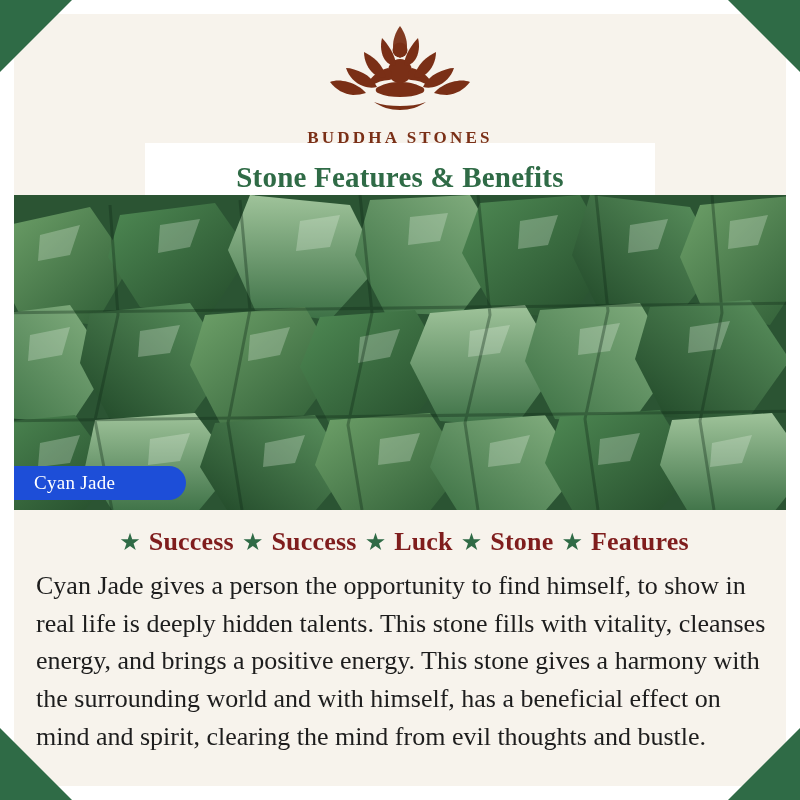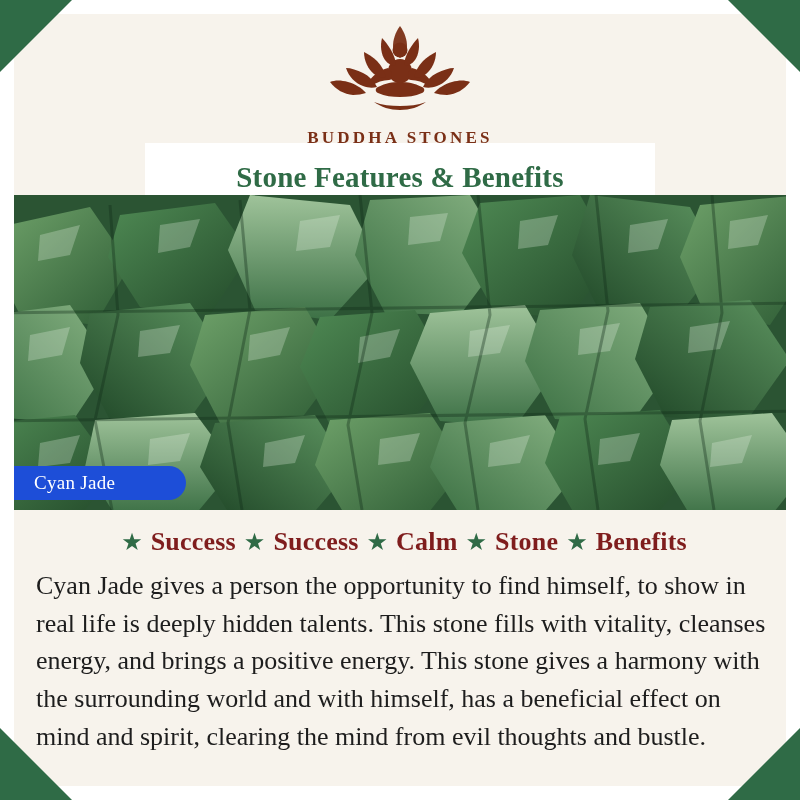--- a/index.html
+++ b/index.html
@@ -321,23 +321,23 @@
         <span class="caption-text">Cyan Jade</span>
       </div>
     </div>
 
     <div class="benefits">
       <span class="benefit-star">★</span>
       <span class="benefit-word">Success</span>
       <span class="benefit-star">★</span>
       <span class="benefit-word">Success</span>
       <span class="benefit-star">★</span>
-      <span class="benefit-word">Calm</span>
+      <span class="benefit-word">Luck</span>
       <span class="benefit-star">★</span>
       <span class="benefit-word">Stone</span>
       <span class="benefit-star">★</span>
-      <span class="benefit-word">Benefits</span>
+      <span class="benefit-word">Features</span>
     </div>
 
     <div class="body-copy">Cyan Jade gives a person the opportunity to find himself, to show in real life is deeply hidden talents. This stone fills with vitality, cleanses energy, and brings a positive energy. This stone gives a harmony with the surrounding world and with himself, has a beneficial effect on mind and spirit, clearing the mind from evil thoughts and bustle.</div>
 
   </div>
 </div>
 
 </body></html>

